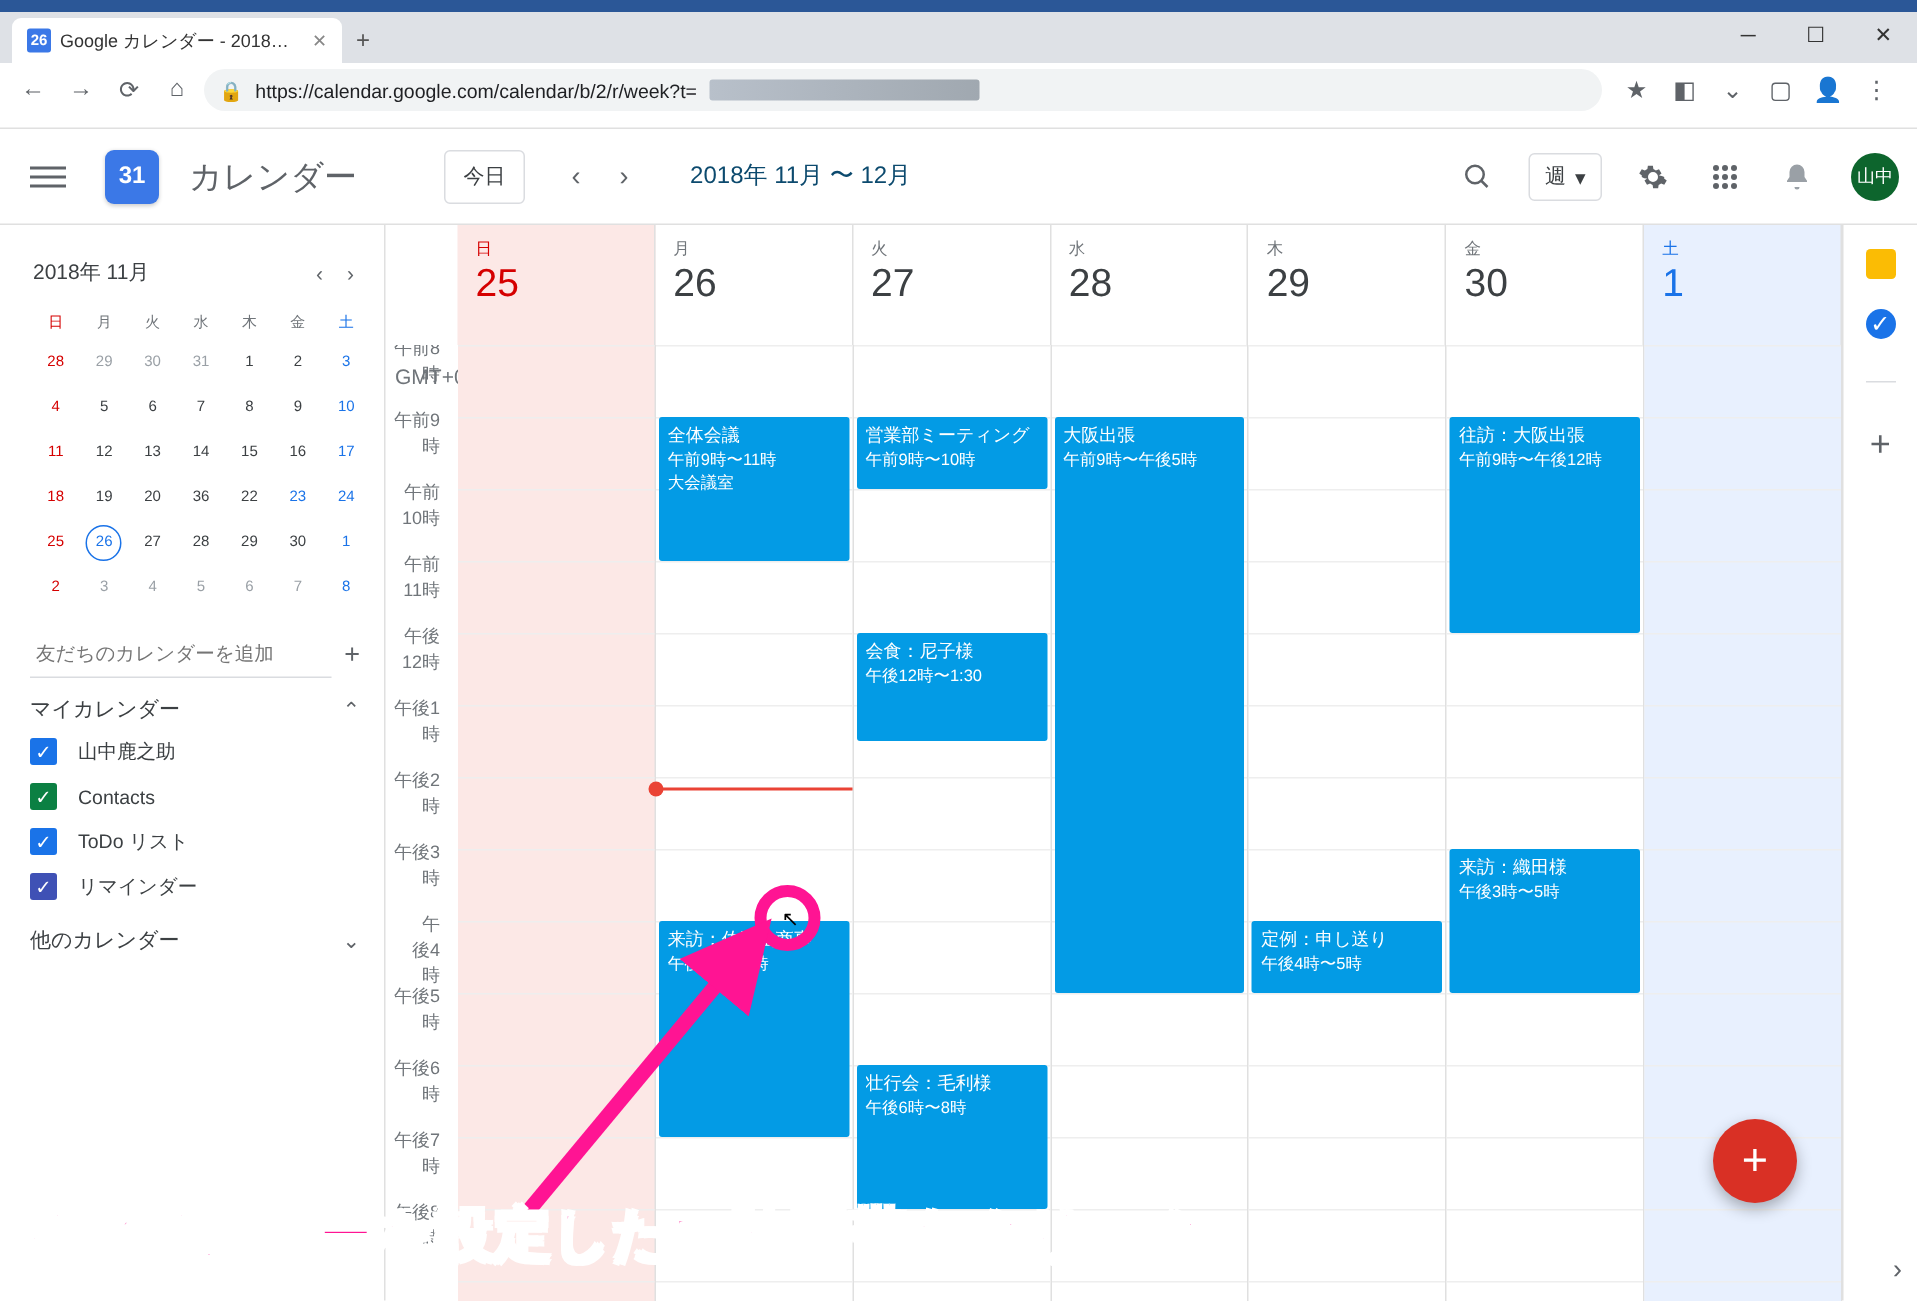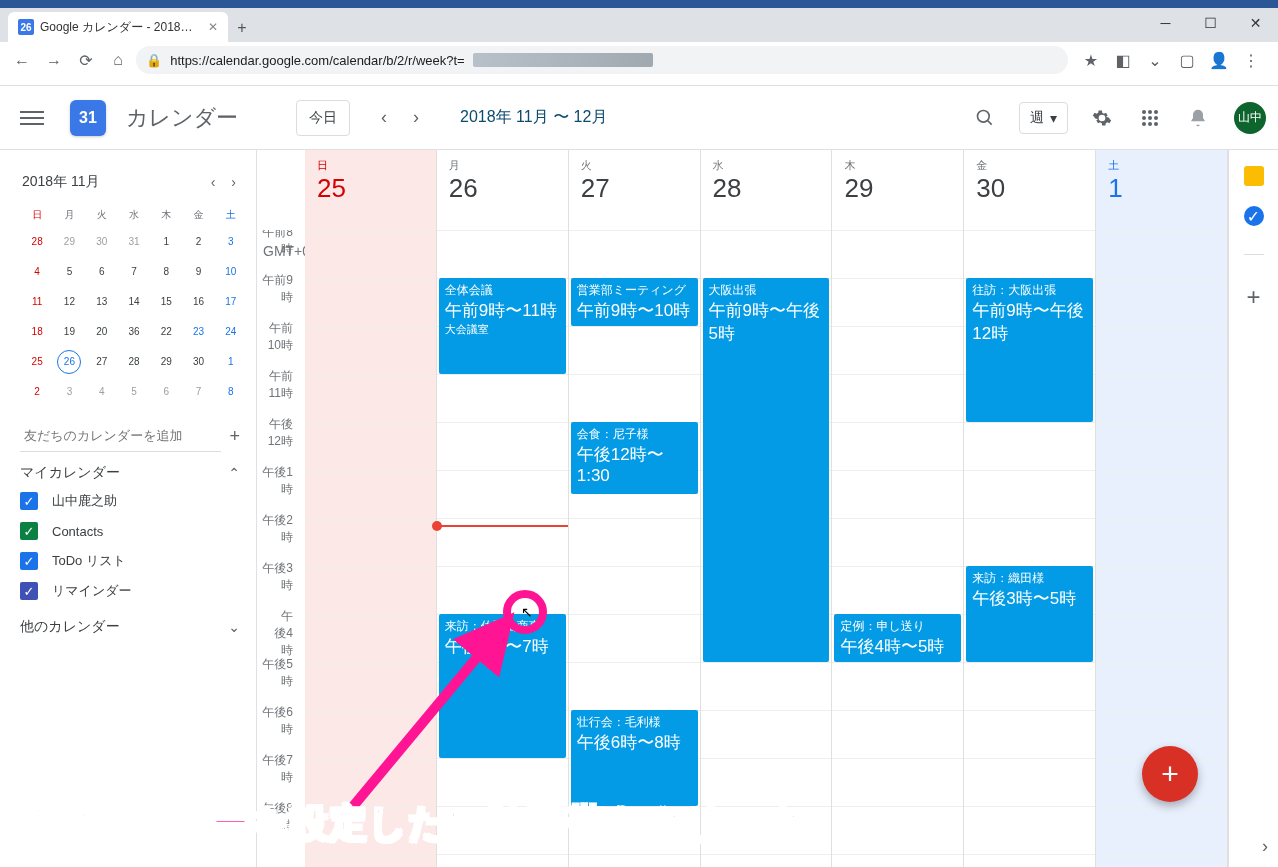--- a/index.html
+++ b/index.html
@@ -83,21 +83,21 @@
 .time-label { height: 48px; text-align: right; font-size: 12px; color: #70757a; padding-right: 6px; transform: translateY(-6px); }
 .day-columns { margin-left: 48px; display: flex; position: relative; height: 720px; }
 .day-col { flex: 1; border-right: 1px solid #e0e0e0; position: relative; }
 .day-col.sun { background: #fce8e6; }
 .day-col.sat { background: #e8f0fe; }
 .hour-line { position: absolute; left: 0; right: 0; border-top: 1px solid #eee; }
 .time-gmt { position: absolute; left: 6px; top: 13px; font-size: 14px; color: #70757a; }
 
 .event { position: absolute; left: 2px; right: 2px; background: #039be5; color: #fff; font-size: 12px; padding: 4px 6px; border-radius: 2px; overflow: hidden; cursor: pointer; }
 .event-title { font-weight: 500; white-space: nowrap; overflow: hidden; text-overflow: ellipsis; }
-.event-time { font-size: 17px; }
+.event-time { font-size: 11px; }
 .event-loc { font-size: 11px; }
 
 .now-line { position: absolute; left: 0; right: 0; border-top: 2px solid #ea4335; z-index: 5; }
 .now-line::before { content: ''; position: absolute; left: -5px; top: -6px; width: 10px; height: 10px; background: #ea4335; border-radius: 50%; }
 
 
 .side-rail { width: 50px; border-left: 1px solid #e0e0e0; padding-top: 16px; display: flex; flex-direction: column; align-items: center; gap: 20px; }
 .rail-icon { width: 20px; height: 20px; display: flex; align-items: center; justify-content: center; cursor: pointer; }
 .keep-icon { background: #fbbc04; border-radius: 3px; }
 .tasks-icon { background: #1a73e8; border-radius: 50%; color: #fff; }

